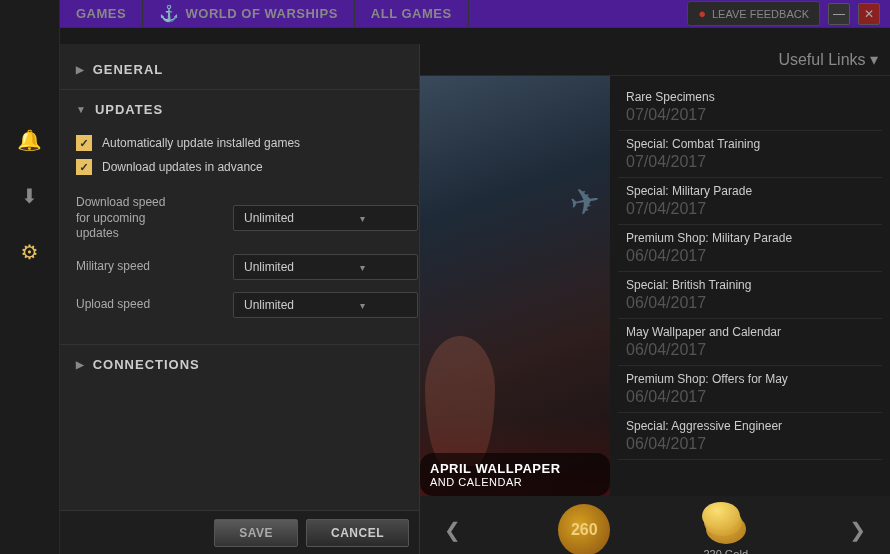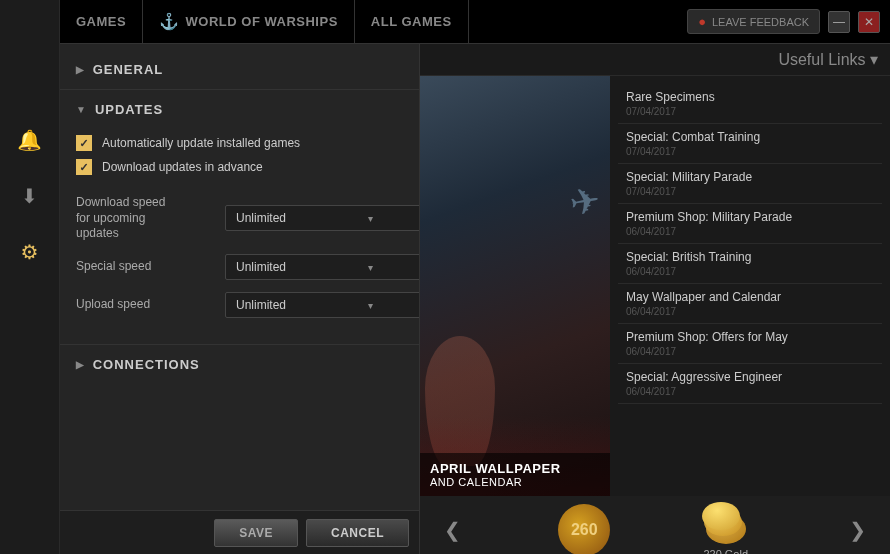--- a/index.html
+++ b/index.html
@@ -73,22 +73,22 @@
       font-weight: bold;
       margin-bottom: 2px;
     }
 
     
     .topbar {
       position: absolute;
       top: 0;
       left: 60px;
       right: 0;
-      height: 44px;
-      background: #000000;
+      height: 28px;
+      background: #4c1d95;
       display: flex;
       align-items: center;
       border-bottom: 1px solid #333;
     }
 
     .nav-tabs {
       display: flex;
       align-items: stretch;
       height: 100%;
     }
@@ -204,21 +204,21 @@
 
     .checkbox-label {
       color: #ccc;
       font-size: 12px;
     }
 
     .field-row {
       display: flex;
       align-items: center;
       margin-bottom: 12px;
-      gap: 4px;
+      gap: 12px;
     }
 
     .field-label {
       color: #aaa;
       font-size: 12px;
       width: 100px;
       line-height: 1.3;
     }
 
     .select-wrapper {
@@ -304,20 +304,21 @@
       overflow: hidden;
     }
 
     .wallpaper-caption {
       position: absolute;
       bottom: 0;
       left: 0;
       right: 0;
       background: rgba(0,0,0,0.6);
       padding: 8px 10px;
+      border-radius: 13px;
     }
 
     .wallpaper-title {
       color: white;
       font-size: 13px;
       font-weight: bold;
       text-transform: uppercase;
       letter-spacing: 0.5px;
     }
 
@@ -334,21 +335,21 @@
     }
 
     .news-item-title {
       color: #ccc;
       font-size: 12px;
       margin-bottom: 2px;
     }
 
     .news-item-date {
       color: #555;
-      font-size: 10px;
+      font-size: 16px;
     }
 
     
     .carousel-section {
       display: flex;
       align-items: center;
       justify-content: space-between;
       padding: 8px 16px;
       background: #1e1e1e;
       height: 68px;
@@ -496,21 +497,21 @@
           <option>200 KB/s</option>
           <option>500 KB/s</option>
           <option>1 MB/s</option>
         </select>
         <span class="select-arrow">▾</span>
       </div>
       <div class="help-icon">?</div>
     </div>
 
     <div class="field-row">
-      <div class="field-label">Special speed</div>
+      <div class="field-label">Military speed</div>
       <div class="select-wrapper">
         <select class="custom-select">
           <option>Unlimited</option>
           <option>100 KB/s</option>
           <option>200 KB/s</option>
         </select>
         <span class="select-arrow">▾</span>
       </div>
       <div class="help-icon">?</div>
     </div>

